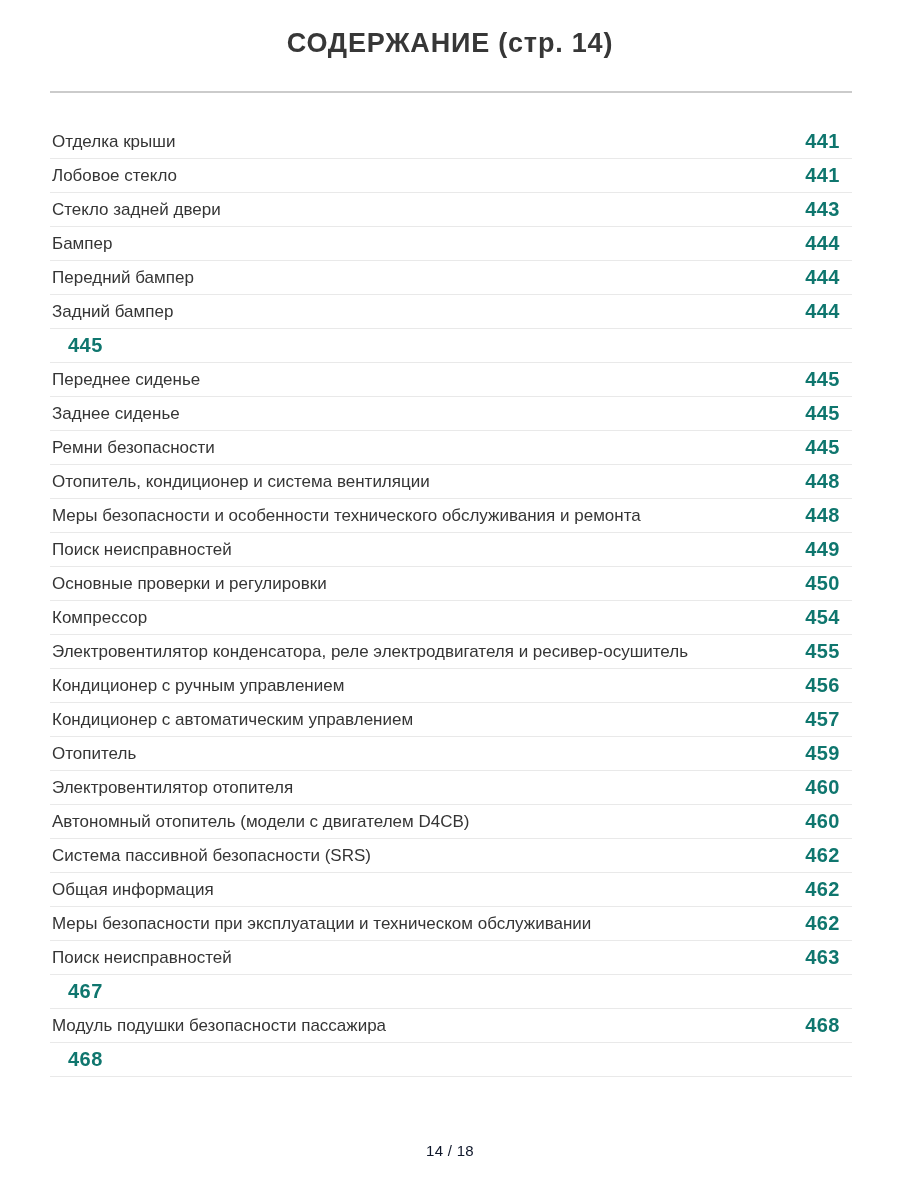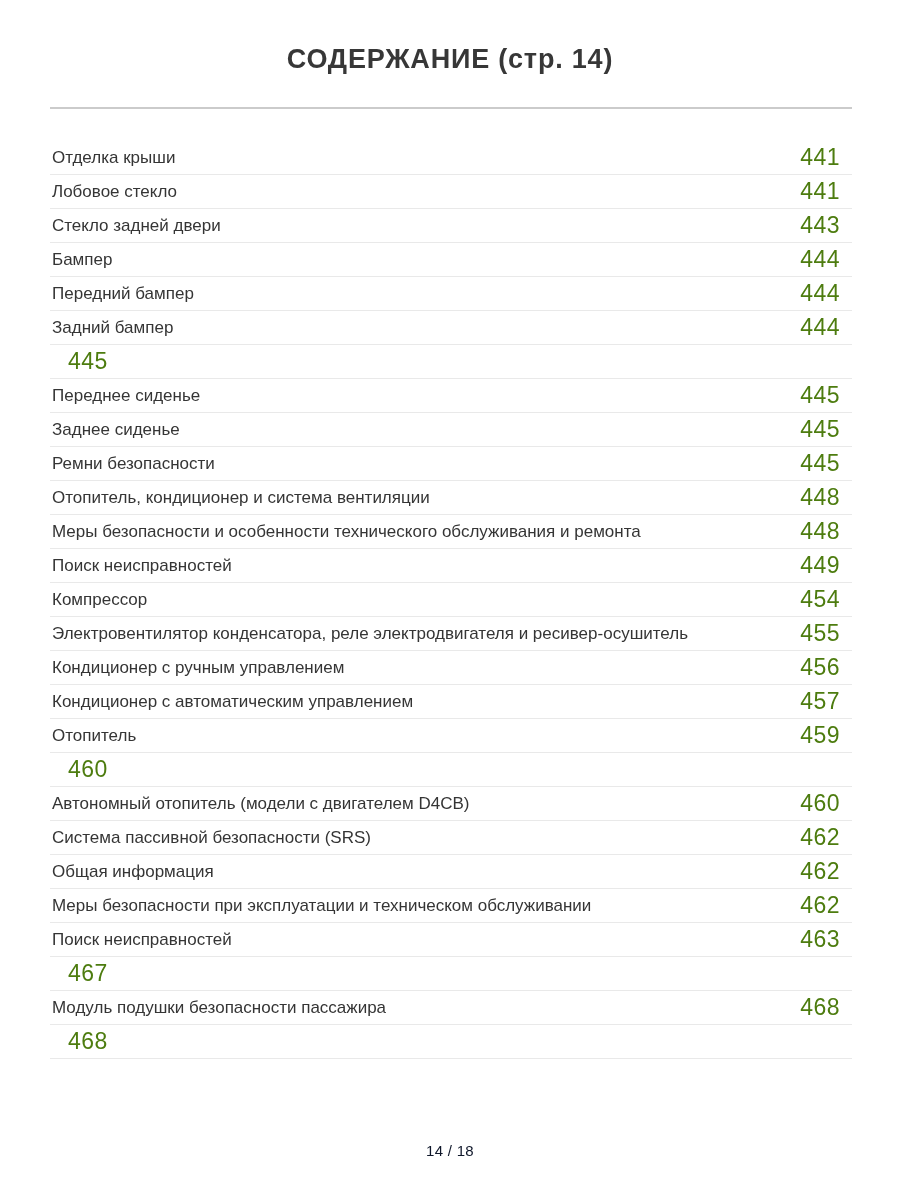--- a/index.html
+++ b/index.html
@@ -8,21 +8,21 @@
     font-family: "Liberation Sans", "DejaVu Sans", sans-serif;
   }
   .page {
     position: relative;
     width: 900px;
     height: 1200px;
     background: #ffffff;
     overflow: hidden;
   }
   .title {
-    padding-top: 44px;
+    padding-top: 28px;
     text-align: center;
     font-size: 27px;
     line-height: 31px;
     font-weight: 700;
     letter-spacing: 0.8px;
     color: #373737;
   }
   .top-rule {
     margin: 32px 48px 0 50px;
     border-top: 2px solid #cbcbcb;
@@ -40,25 +40,26 @@
     padding-left: 2px;
     padding-right: 12px;
   }
   .toc-label {
     font-size: 17px;
     color: #353535;
     white-space: nowrap;
     overflow: hidden;
   }
   .toc-page {
-    font-size: 23px;
-    color: #4d7c0f;
+    font-size: 20px;
+    color: #0f766e;
     letter-spacing: 0.5px;
     flex-shrink: 0;
     padding-left: 16px;
+    font-weight: bold;
   }
   .footer {
     position: absolute;
     top: 1142px;
     left: 0;
     width: 100%;
     text-align: center;
     font-size: 15px;
     color: #0f172a;
     letter-spacing: 0.3px;
@@ -128,20 +129,24 @@
   <div class="toc-row">
     <span class="toc-label">Меры безопасности и особенности технического обслуживания и ремонта</span>
     <span class="toc-page">448</span>
   </div>
 
   <div class="toc-row">
     <span class="toc-label">Поиск неисправностей</span>
     <span class="toc-page">449</span>
   </div>
 
+  <div class="toc-row">
+    <span class="toc-label">Основные проверки и регулировки</span>
+    <span class="toc-page">450</span>
+  </div>
 
   <div class="toc-row">
     <span class="toc-label">Компрессор</span>
     <span class="toc-page">454</span>
   </div>
 
   <div class="toc-row">
     <span class="toc-label">Электровентилятор конденсатора, реле электродвигателя и ресивер-осушитель</span>
     <span class="toc-page">455</span>
   </div>
@@ -155,20 +160,21 @@
     <span class="toc-label">Кондиционер с автоматическим управлением</span>
     <span class="toc-page">457</span>
   </div>
 
   <div class="toc-row">
     <span class="toc-label">Отопитель</span>
     <span class="toc-page">459</span>
   </div>
 
   <div class="toc-row">
+    <span class="toc-label">Электровентилятор отопителя</span>
     <span class="toc-page">460</span>
   </div>
 
   <div class="toc-row">
     <span class="toc-label">Автономный отопитель (модели с двигателем D4CB)</span>
     <span class="toc-page">460</span>
   </div>
 
   <div class="toc-row">
     <span class="toc-label">Система пассивной безопасности (SRS)</span>

